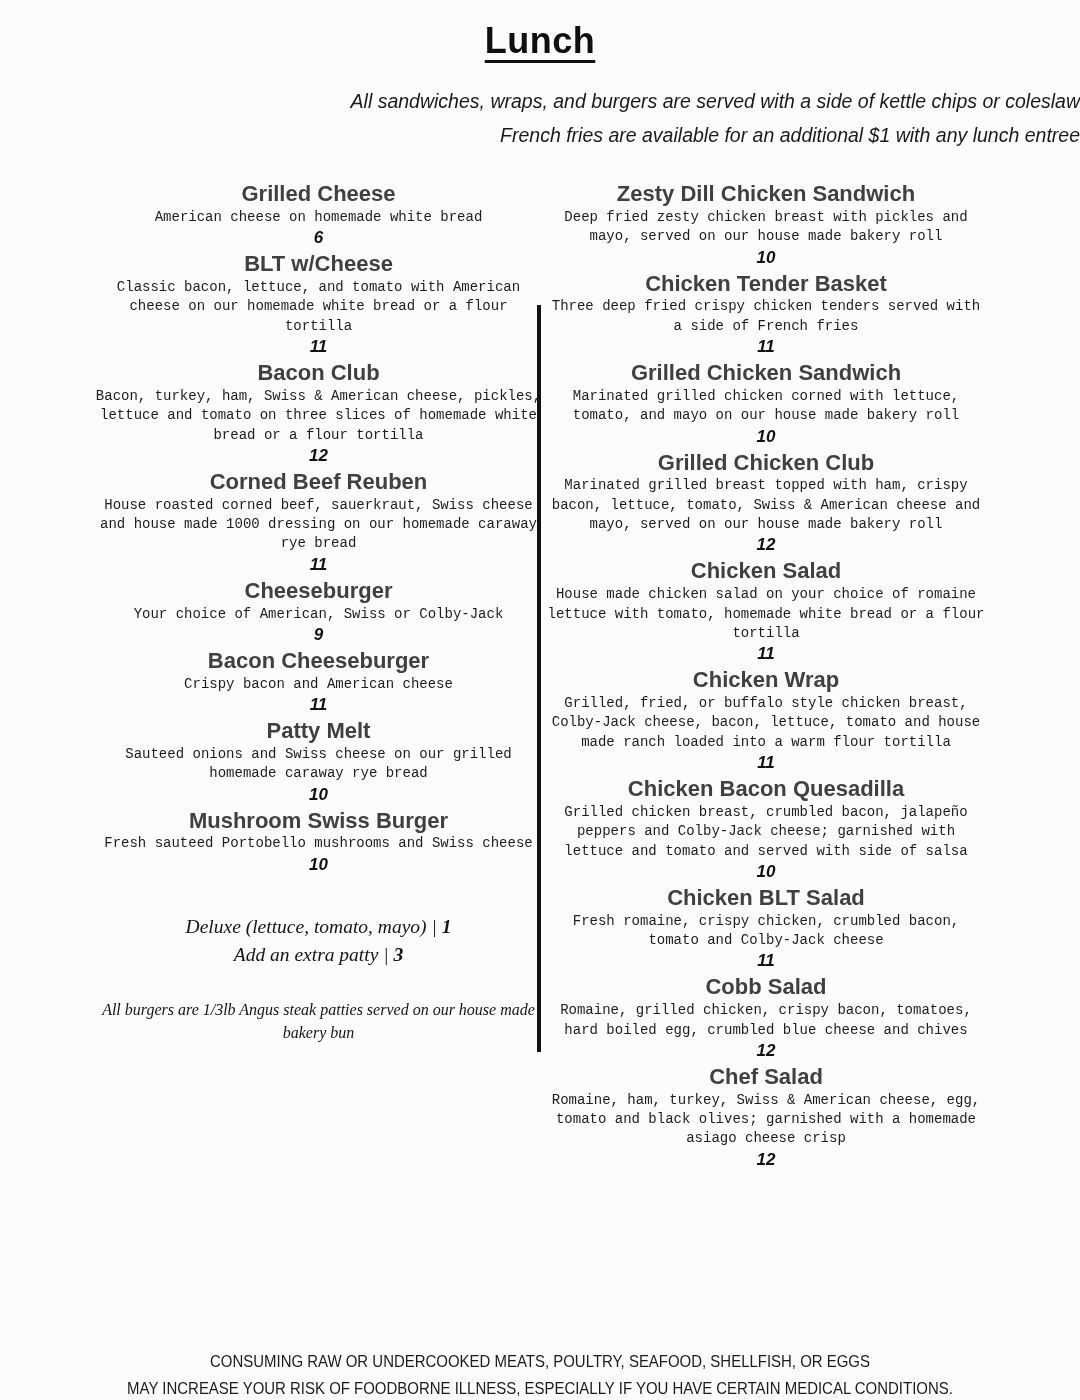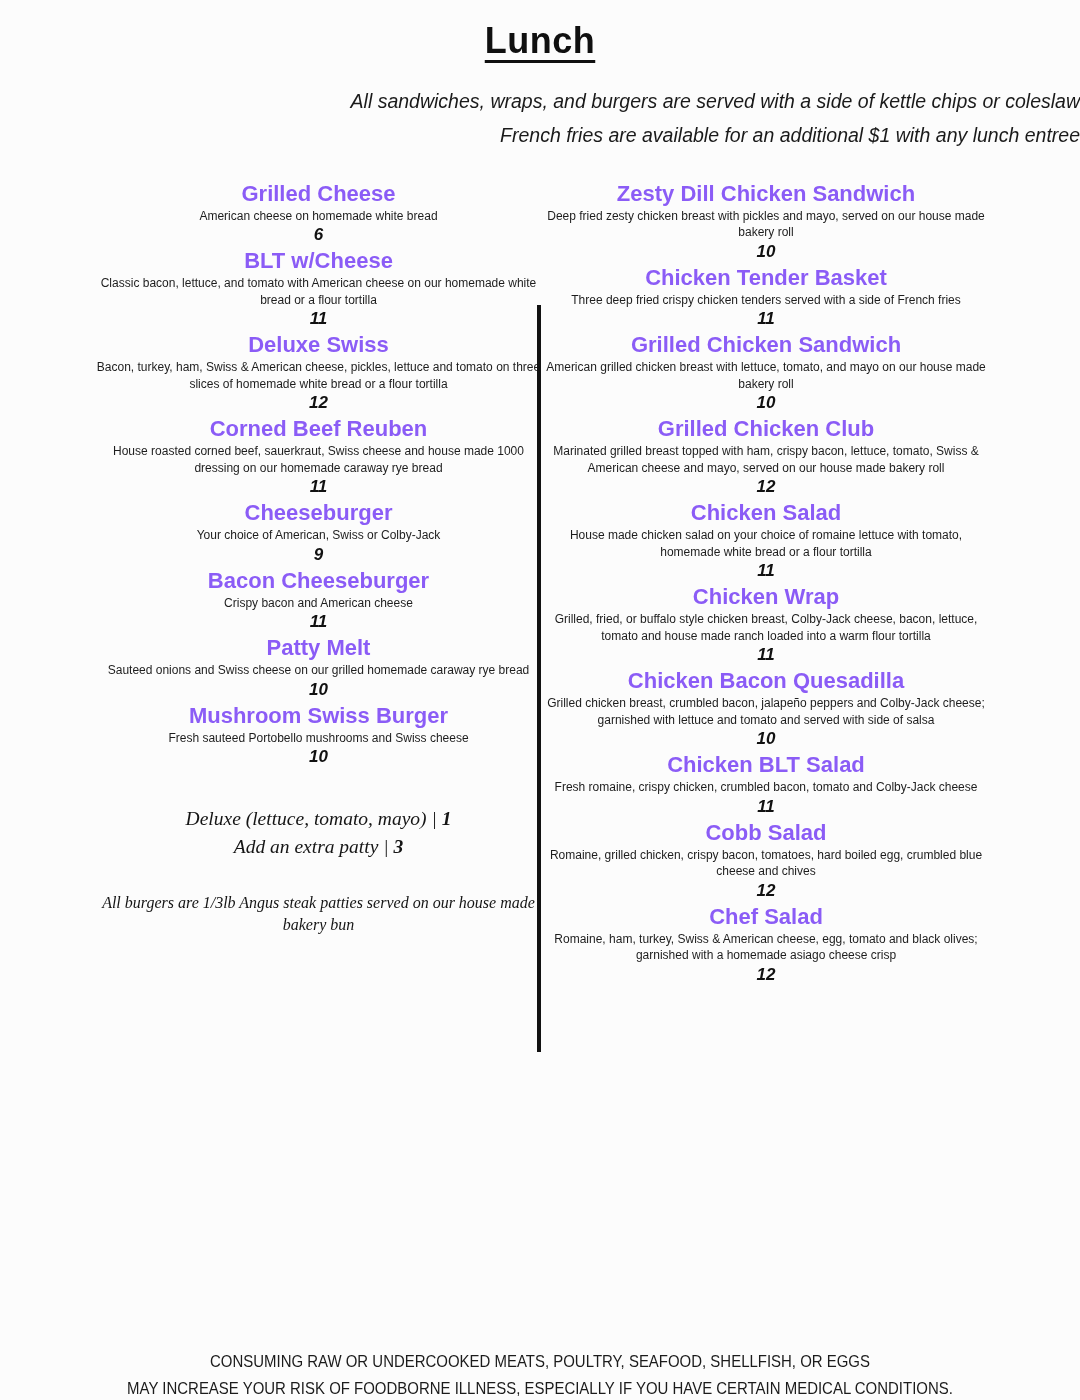--- a/index.html
+++ b/index.html
@@ -37,24 +37,24 @@
     position: absolute;
     top: 180px; left: 0; right: 0;
     display: flex; justify-content: center;
   }
   .col { text-align: center; }
   .col.left  { width: 452px; }
   .col.right { width: 443px; }
 
   .item-name {
     font-size: 22px; font-weight: bold;
-    line-height: 1.27; color: #8b5cf6;
+    line-height: 1.27; color: #404040;
   }
   .item-desc {
-    font-size: 12px; line-height: 1.38; color: #1d1d1d;
+    font-size: 14px; line-height: 1.38; color: #1d1d1d; font-family: Liberation Mono, monospace;
   }
   .item-price {
     font-size: 17px; font-weight: bold; font-style: italic;
     line-height: 1.35; color: #111;
   }
 
   .divider {
     position: absolute;
     left: 537px; top: 305px;
     width: 4px; height: 747px;
@@ -107,21 +107,21 @@
           <div class="item-name">Grilled Cheese</div>
           <div class="item-desc">American cheese on homemade white bread</div>
           <div class="item-price">6</div>
         </div>
         <div class="menu-item">
           <div class="item-name">BLT w/Cheese</div>
           <div class="item-desc">Classic bacon, lettuce, and tomato with American cheese on our homemade white bread or a flour tortilla</div>
           <div class="item-price">11</div>
         </div>
         <div class="menu-item">
-          <div class="item-name">Deluxe Swiss</div>
+          <div class="item-name">Bacon Club</div>
           <div class="item-desc">Bacon, turkey, ham, Swiss &amp; American cheese, pickles, lettuce and tomato on three slices of homemade white bread or a flour tortilla</div>
           <div class="item-price">12</div>
         </div>
         <div class="menu-item">
           <div class="item-name">Corned Beef Reuben</div>
           <div class="item-desc">House roasted corned beef, sauerkraut, Swiss cheese and house made 1000 dressing on our homemade caraway rye bread</div>
           <div class="item-price">11</div>
         </div>
         <div class="menu-item">
           <div class="item-name">Cheeseburger</div>
@@ -155,21 +155,21 @@
           <div class="item-desc">Deep fried zesty chicken breast with pickles and mayo, served on our house made bakery roll</div>
           <div class="item-price">10</div>
         </div>
         <div class="menu-item">
           <div class="item-name">Chicken Tender Basket</div>
           <div class="item-desc">Three deep fried crispy chicken tenders served with a side of French fries</div>
           <div class="item-price">11</div>
         </div>
         <div class="menu-item">
           <div class="item-name">Grilled Chicken Sandwich</div>
-          <div class="item-desc">American grilled chicken breast with lettuce, tomato, and mayo on our house made bakery roll</div>
+          <div class="item-desc">Marinated grilled chicken corned with lettuce, tomato, and mayo on our house made bakery roll</div>
           <div class="item-price">10</div>
         </div>
         <div class="menu-item">
           <div class="item-name">Grilled Chicken Club</div>
           <div class="item-desc">Marinated grilled breast topped with ham, crispy bacon, lettuce, tomato, Swiss &amp; American cheese and mayo, served on our house made bakery roll</div>
           <div class="item-price">12</div>
         </div>
         <div class="menu-item">
           <div class="item-name">Chicken Salad</div>
           <div class="item-desc">House made chicken salad on your choice of romaine lettuce with tomato, homemade white bread or a flour tortilla</div>

